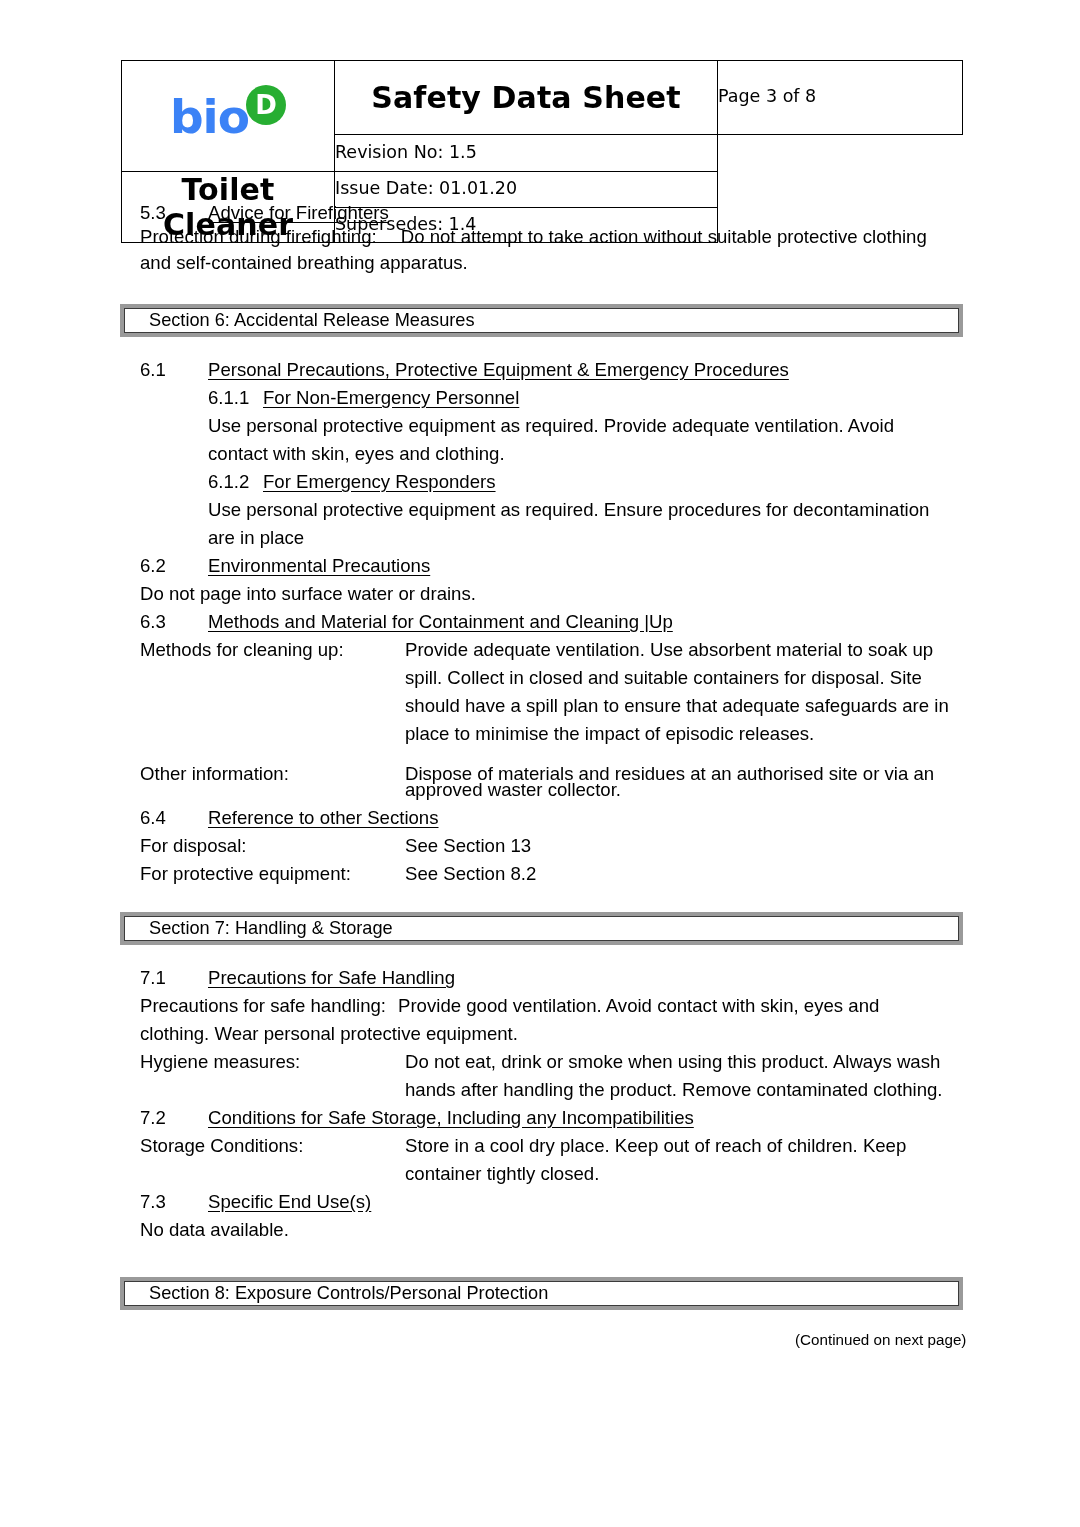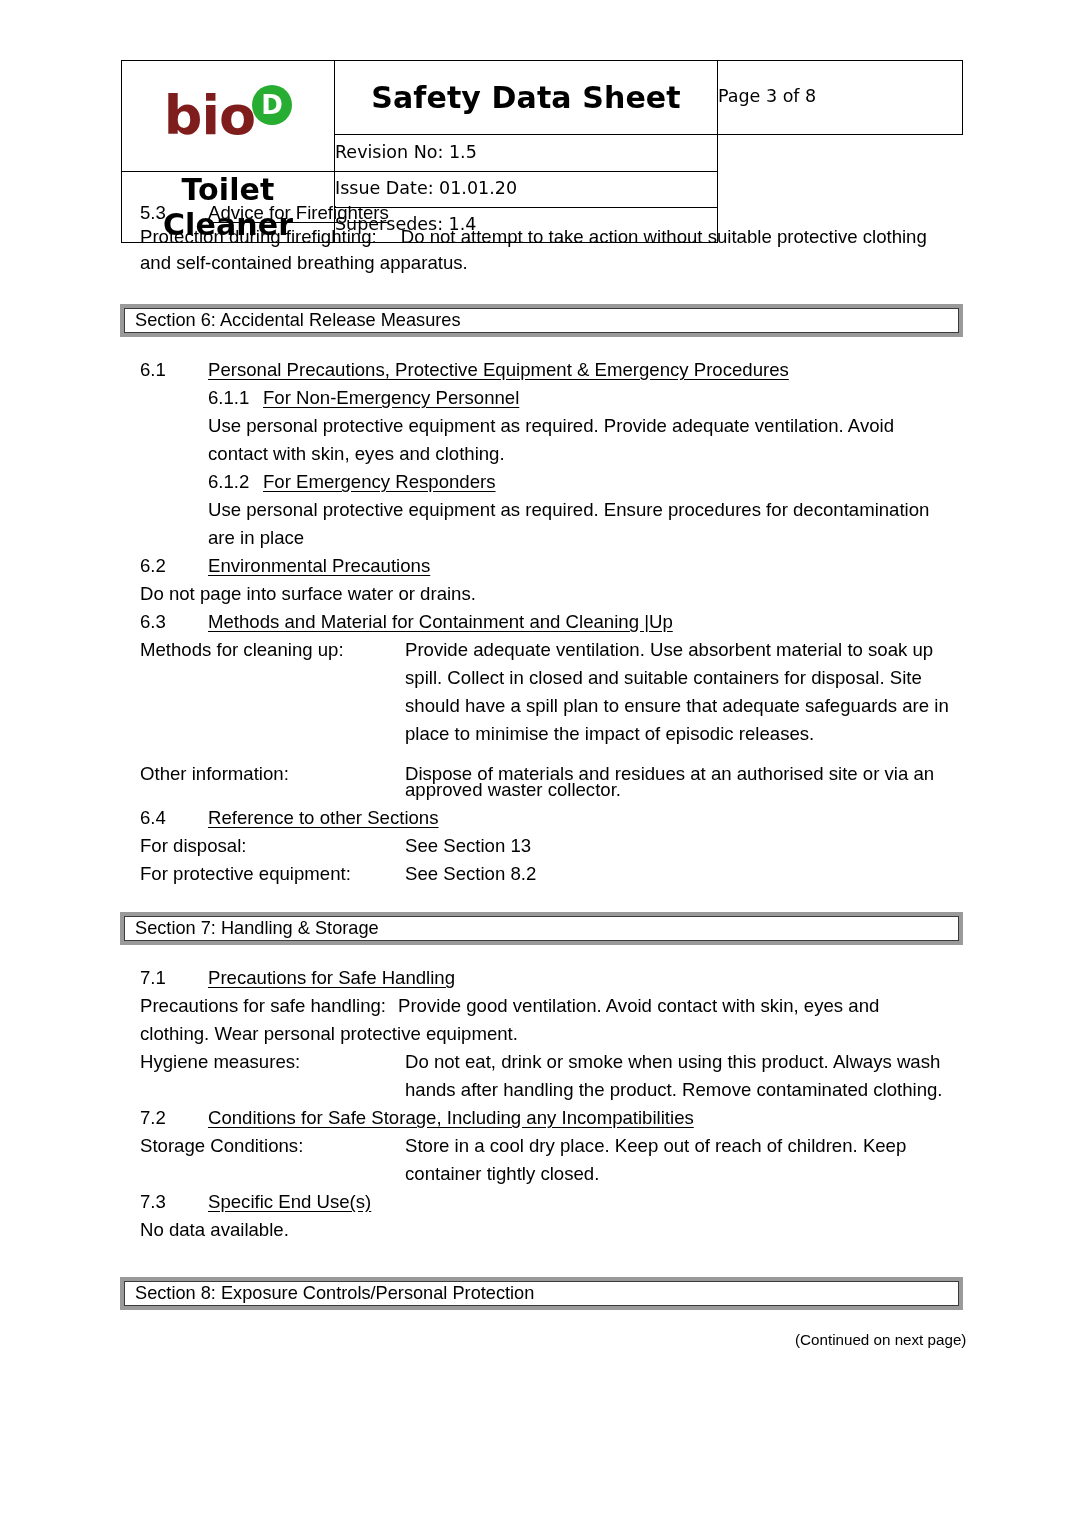--- a/index.html
+++ b/index.html
@@ -69,23 +69,23 @@
   
   .logo {
     display: inline-block;
     position: relative;
     line-height: 1;
     white-space: nowrap;
   }
   .logo-word {
     font-family: "DejaVu Sans", sans-serif;
     font-weight: bold;
-    font-size: 54px;
+    font-size: 47px;
     letter-spacing: -1px;
-    color: #7f1d1d;
+    color: #3b82f6;
     vertical-align: middle;
   }
   .logo-badge {
     display: inline-block;
     width: 40px;
     height: 40px;
     border-radius: 50%;
     background: #27ae32;
     color: #ffffff;
     font-family: "DejaVu Sans", sans-serif;
@@ -156,21 +156,21 @@
   }
   .section-bar .inner {
     box-sizing: border-box;
     width: 100%;
     height: 100%;
     background: #ffffff;
     border: 1.5px solid #3b3b3b;
     font-family: "Liberation Sans", sans-serif;
     font-size: 18.2px;
     line-height: 23px;
-    padding-left: 10px;
+    padding-left: 24px;
     color: #000;
     white-space: nowrap;
     overflow: hidden;
   }
 
   
   .footer-note {
     position: absolute;
     left: 795px;
     top: 1331px;

